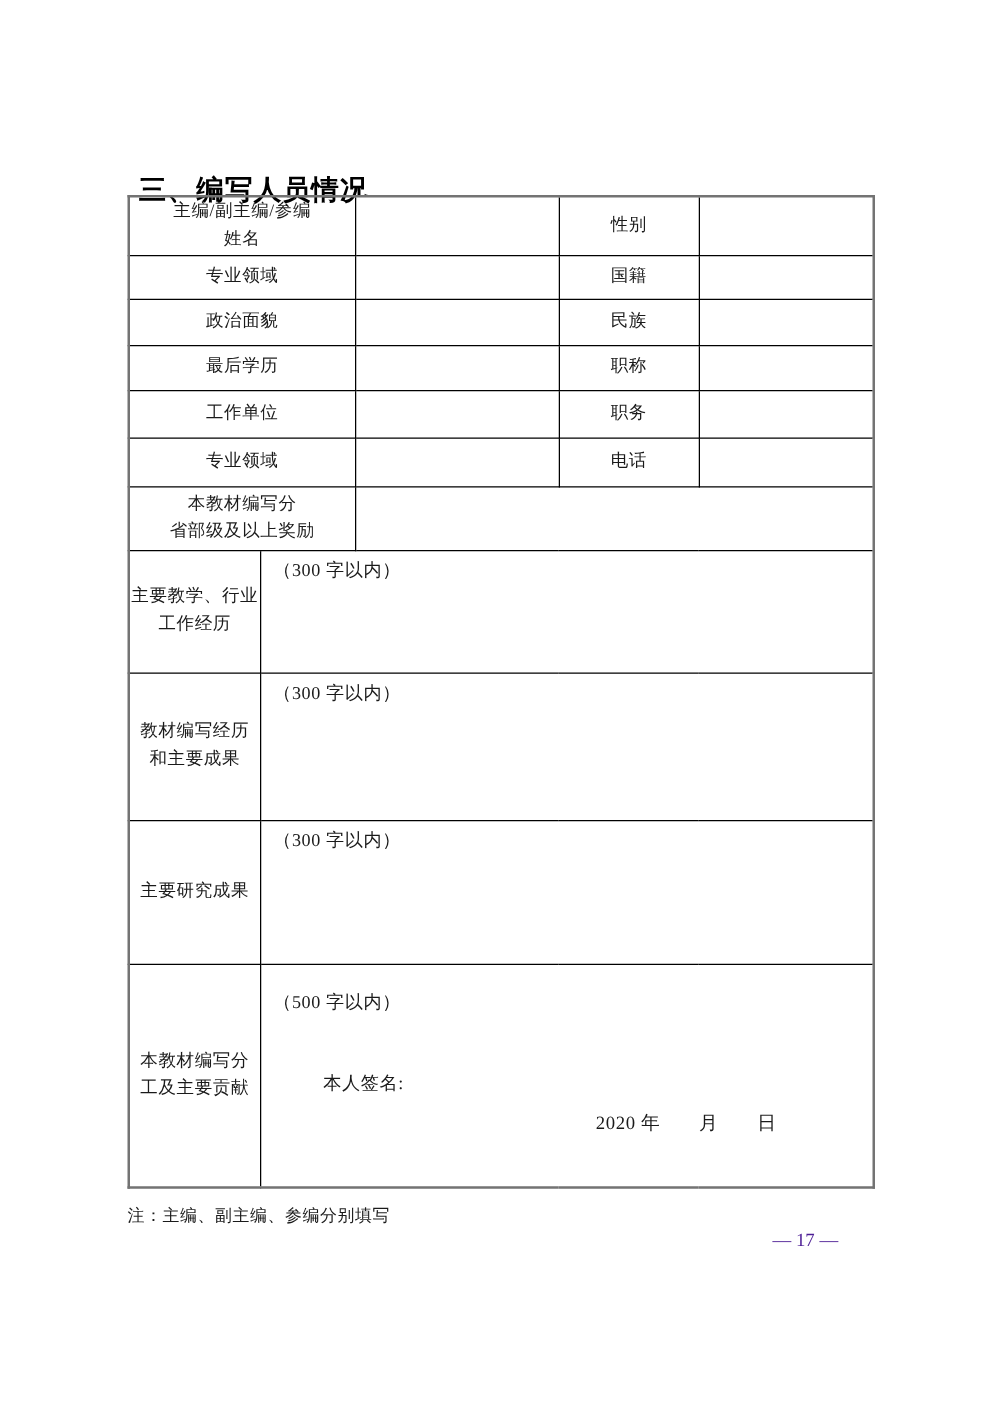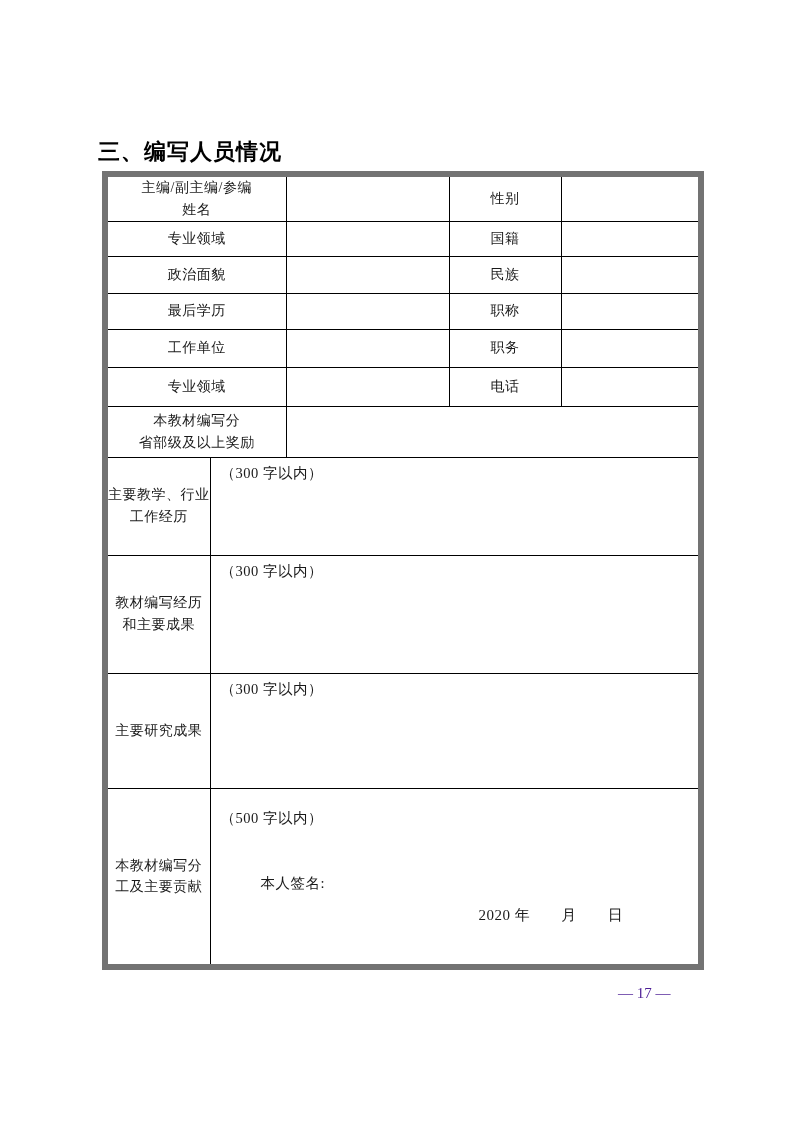--- a/index.html
+++ b/index.html
@@ -6,34 +6,34 @@
   .sheet{
     position:relative;
     width:793px;height:1122px;
     background:#ffffff;
     font-family:"Liberation Serif", serif;
     color:#000;
     overflow:hidden;
   }
   .doc-title{
     position:absolute;
-    left:98px;top:137px;
+    left:111px;top:137px;
     font-family:"Liberation Sans", sans-serif;
     font-weight:bold;
     font-size:22px;
     letter-spacing:1px;
     color:#000;
   }
   table.form{
     position:absolute;
-    left:102px;top:171px;
+    left:102px;top:156px;
     width:596px;
     border-collapse:collapse;
     table-layout:fixed;
-    border:6px solid #737373;
+    border:2px solid #737373;
   }
   table.form td{
     border:1px solid #000;
     padding:0;
     font-size:14px;
     color:#1a1a1a;
   }
   td.lbl{
     text-align:center;
     vertical-align:middle;
@@ -173,16 +173,17 @@
 工及主要贡献</td>
       <td class="content sig-area" colspan="4">
         <div class="hint">（500 字以内）</div>
         <div class="sign-label">本人签名:</div>
         <div class="date-line">2020 年　　月　　日</div>
       </td>
     </tr>
   </tbody>
     </table>
 
+  <div class="note">注：主编、副主编、参编分别填写</div>
 
   <div class="page-number">— 17 —</div>
 
 </div>
 
 </body></html>

